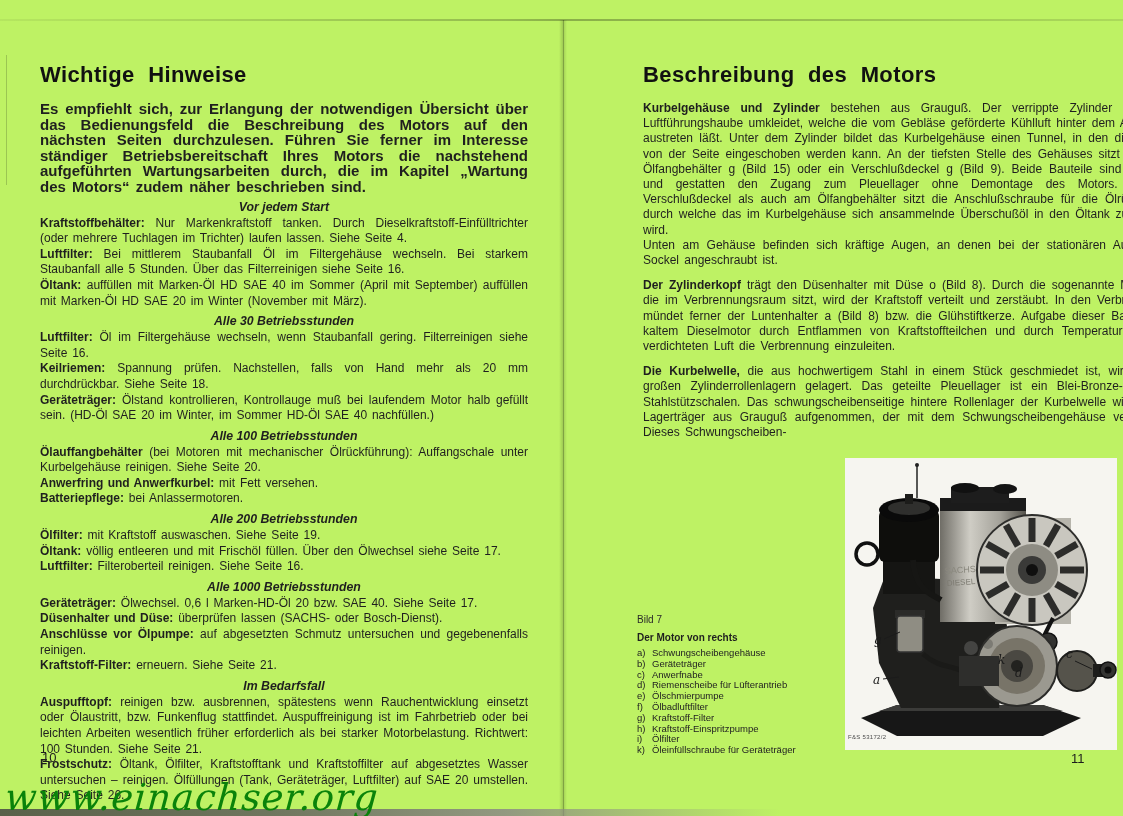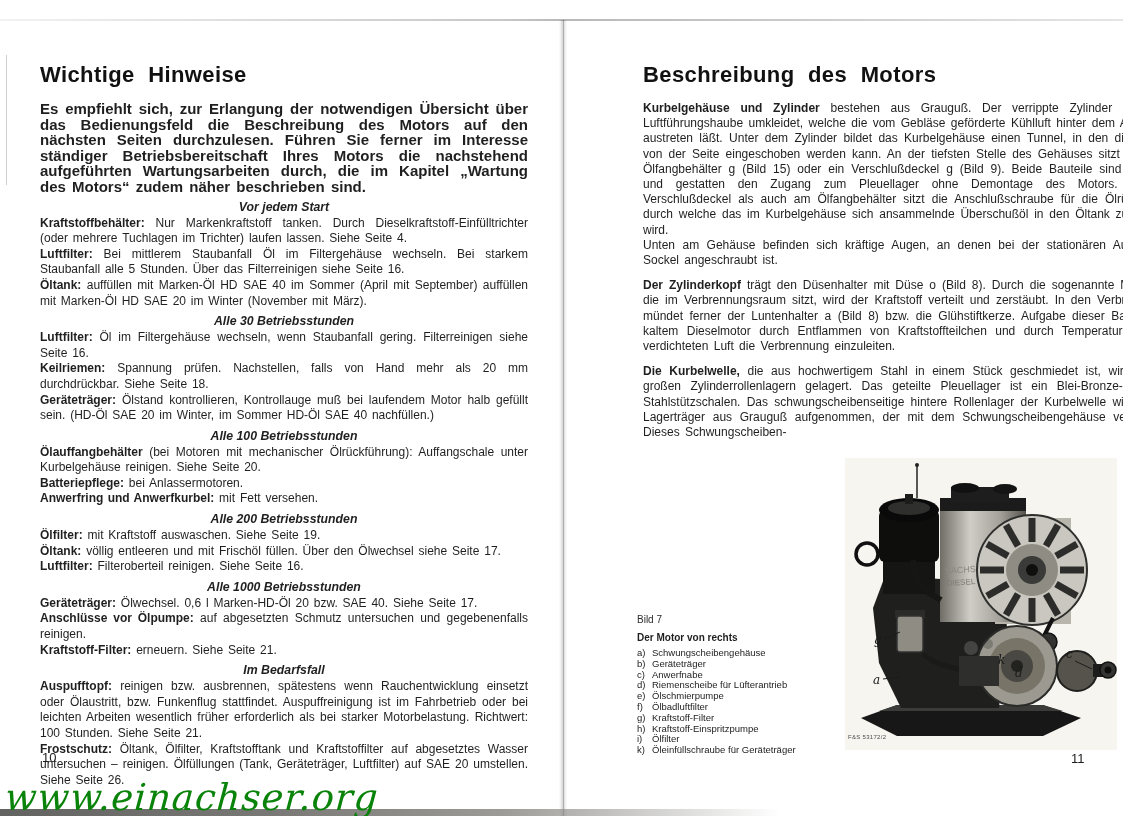--- a/index.html
+++ b/index.html
@@ -1,18 +1,18 @@
 <!DOCTYPE html>
 <html><head>
 <meta charset="utf-8">
 <style>
   html,body{margin:0;padding:0;background:#e8e6e1;}
   .scan{
     position:relative;width:1123px;height:816px;overflow:hidden;
-    background:#ffffff;
+    background:#bef264;
     font-family:"Liberation Sans", sans-serif;color:#1f1f1f;
   }
   
   .edge-top{position:absolute;top:19px;left:0;width:1123px;height:2px;
     background:linear-gradient(90deg,rgba(0,0,0,.05),rgba(0,0,0,.22) 45%,rgba(0,0,0,.28) 50%,rgba(0,0,0,.10));}
   .edge-left{position:absolute;top:55px;left:6px;width:1px;height:130px;background:rgba(0,0,0,.18);}
   .gutter{position:absolute;top:20px;left:559px;width:8px;height:796px;
     background:linear-gradient(90deg,transparent,rgba(0,0,0,.16) 50%,transparent);}
   .gutter:after{content:"";position:absolute;left:4px;top:0;width:1px;height:100%;background:rgba(0,0,0,.22);}
   .bottom-strip{position:absolute;left:0;bottom:0;width:780px;height:7px;opacity:.85;
@@ -63,28 +63,29 @@
         <div class="sec-head">Vor jedem Start</div>
         <p class="item"><b>Kraftstoffbehälter:</b><span> Nur Markenkraftstoff tanken. Durch Dieselkraftstoff-Einfülltrichter (oder mehrere Tuchlagen im Trichter) laufen lassen. Siehe Seite 4.</span></p>
         <p class="item"><b>Luftfilter:</b><span> Bei mittlerem Staubanfall Öl im Filtergehäuse wechseln. Bei starkem Staubanfall alle 5 Stunden. Über das Filterreinigen siehe Seite 16.</span></p>
         <p class="item"><b>Öltank:</b><span> auffüllen mit Marken-Öl HD SAE 40 im Sommer (April mit September) auffüllen mit Marken-Öl HD SAE 20 im Winter (November mit März).</span></p>
         <div class="sec-head">Alle 30 Betriebsstunden</div>
         <p class="item"><b>Luftfilter:</b><span> Öl im Filtergehäuse wechseln, wenn Staubanfall gering. Filterreinigen siehe Seite 16.</span></p>
         <p class="item"><b>Keilriemen:</b><span> Spannung prüfen. Nachstellen, falls von Hand mehr als 20 mm durchdrückbar. Siehe Seite 18.</span></p>
         <p class="item"><b>Geräteträger:</b><span> Ölstand kontrollieren, Kontrollauge muß bei laufendem Motor halb gefüllt sein. (HD-Öl SAE 20 im Winter, im Sommer HD-Öl SAE 40 nachfüllen.)</span></p>
         <div class="sec-head">Alle 100 Betriebsstunden</div>
         <p class="item"><b>Ölauffangbehälter</b><span> (bei Motoren mit mechanischer Ölrückführung): Auffangschale unter Kurbelgehäuse reinigen. Siehe Seite 20.</span></p>
+        <p class="item"><b>Anwerfring und Anwerfkurbel:</b><span> mit Fett versehen.</span></p>
         <p class="item"><b>Batteriepflege:</b><span> bei Anlassermotoren.</span></p>
-        <p class="item"><b>Anwerfring und Anwerfkurbel:</b><span> mit Fett versehen.</span></p>
         <div class="sec-head">Alle 200 Betriebsstunden</div>
         <p class="item"><b>Ölfilter:</b><span> mit Kraftstoff auswaschen. Siehe Seite 19.</span></p>
         <p class="item"><b>Öltank:</b><span> völlig entleeren und mit Frischöl füllen. Über den Ölwechsel siehe Seite 17.</span></p>
         <p class="item"><b>Luftfilter:</b><span> Filteroberteil reinigen. Siehe Seite 16.</span></p>
         <div class="sec-head">Alle 1000 Betriebsstunden</div>
         <p class="item"><b>Geräteträger:</b><span> Ölwechsel. 0,6 l Marken-HD-Öl 20 bzw. SAE 40. Siehe Seite 17.</span></p>
+        <p class="item"><b>Düsenhalter und Düse:</b><span> überprüfen lassen (SACHS- oder Bosch-Dienst).</span></p>
         <p class="item"><b>Anschlüsse vor Ölpumpe:</b><span> auf abgesetzten Schmutz untersuchen und gegebenenfalls reinigen.</span></p>
         <p class="item"><b>Kraftstoff-Filter:</b><span> erneuern. Siehe Seite 21.</span></p>
         <div class="sec-head">Im Bedarfsfall</div>
         <p class="item"><b>Auspufftopf:</b><span> reinigen bzw. ausbrennen, spätestens wenn Rauchentwicklung einsetzt oder Ölaustritt, bzw. Funkenflug stattfindet. Auspuffreinigung ist im Fahrbetrieb oder bei leichten Arbeiten wesentlich früher erforderlich als bei starker Motorbelastung. Richtwert: 100 Stunden. Siehe Seite 21.</span></p>
         <p class="item"><b>Frostschutz:</b><span> Öltank, Ölfilter, Kraftstofftank und Kraftstoffilter auf abgesetztes Wasser untersuchen – reinigen. Ölfüllungen (Tank, Geräteträger, Luftfilter) auf SAE 20 umstellen. Siehe Seite 26.</span></p>
       </div>
     <div class="pagenum pagenum-left">10</div>
   </div>
 
   <div class="page page-right">

